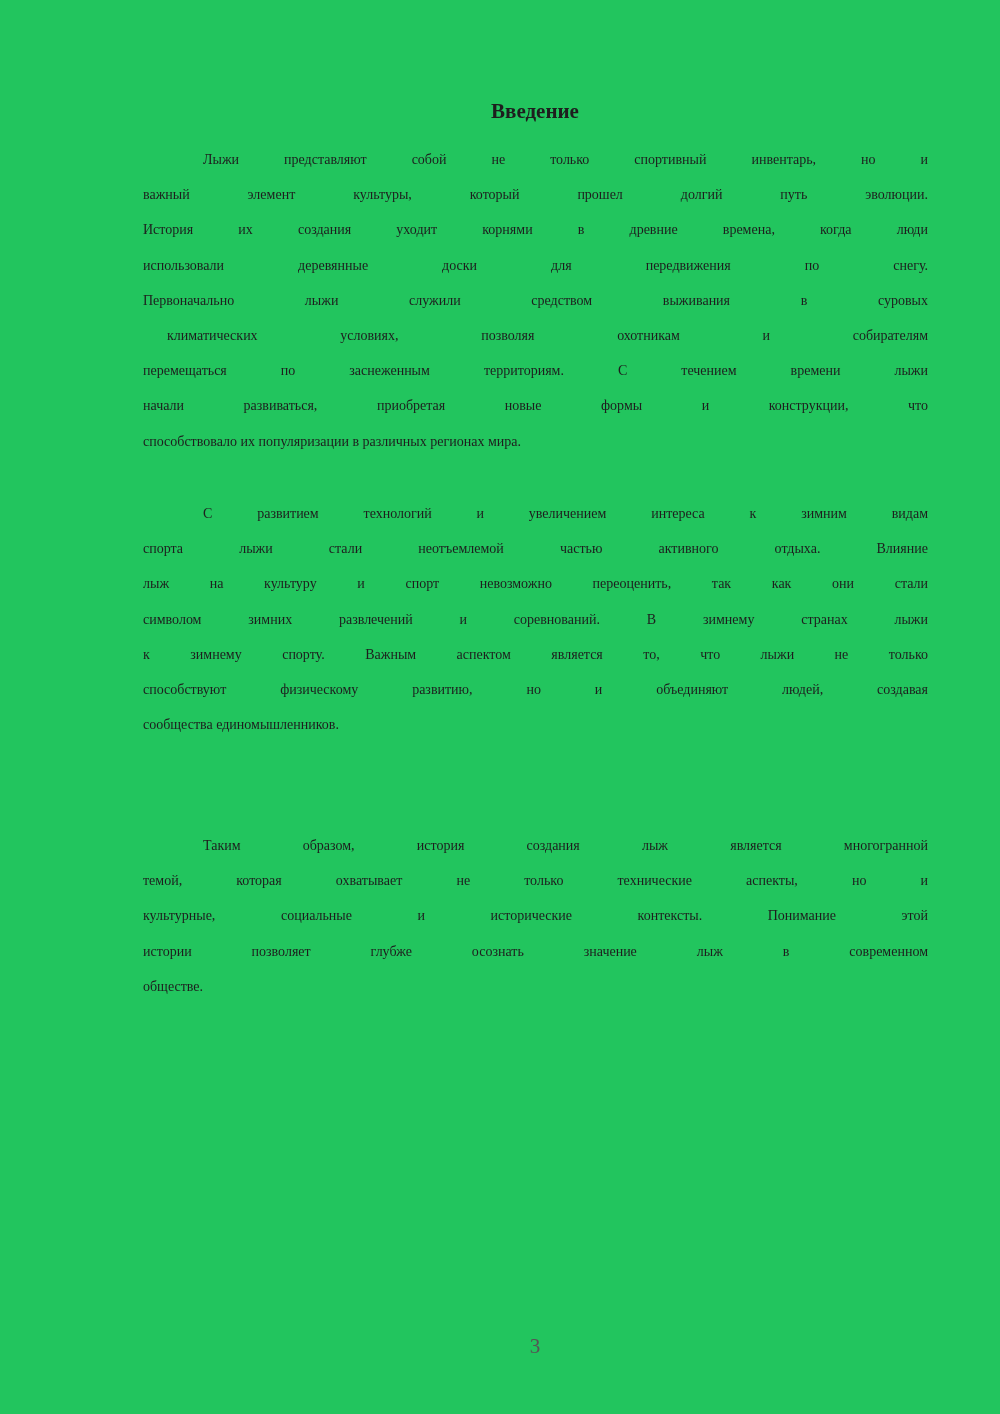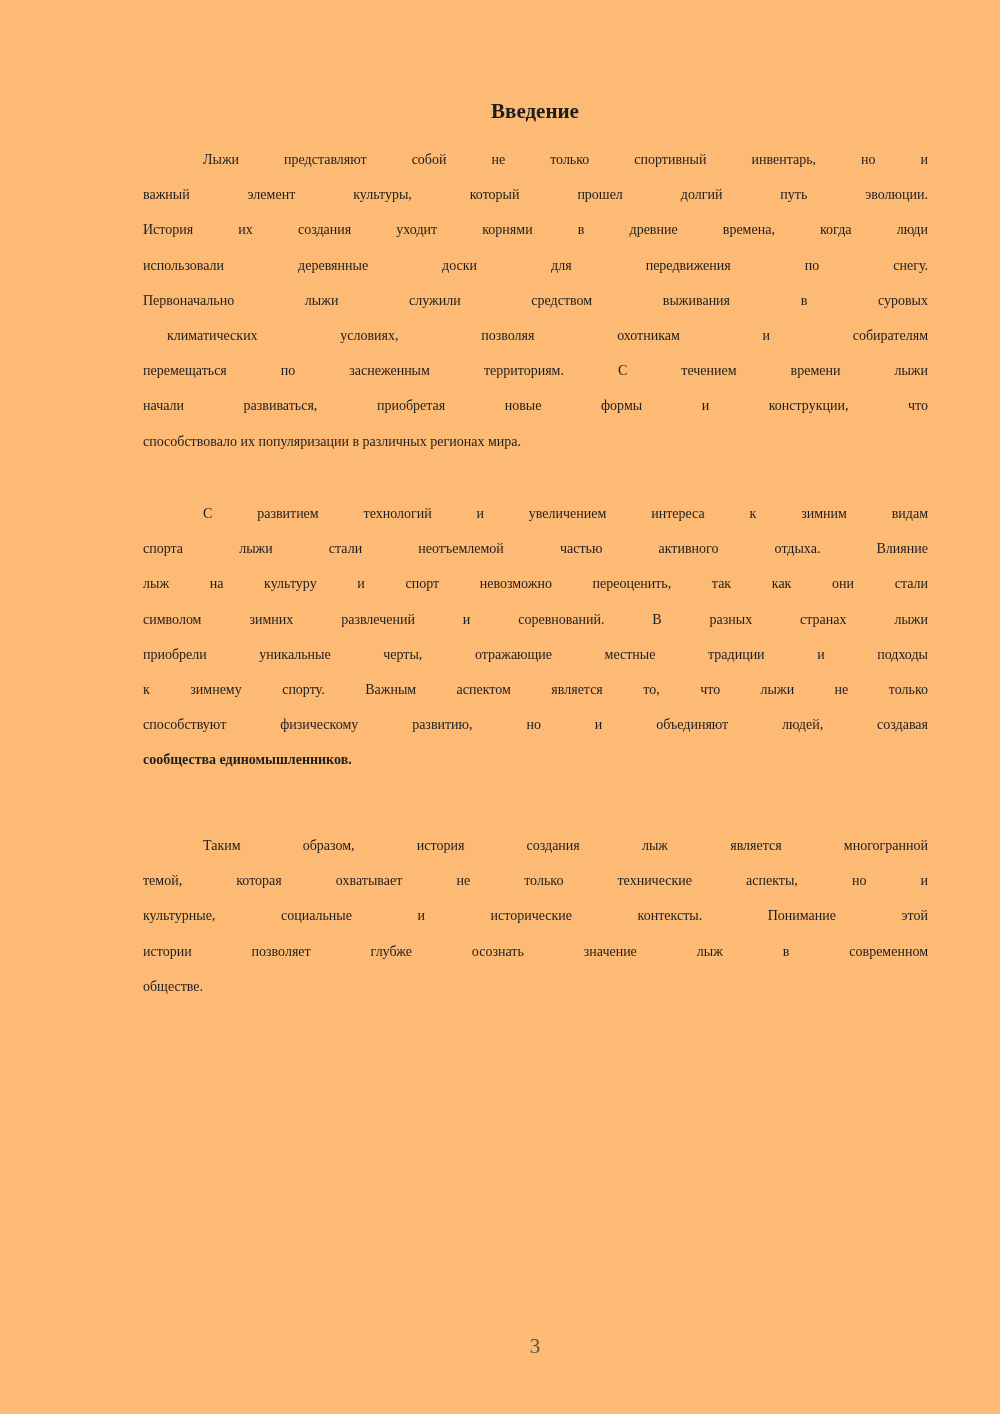--- a/index.html
+++ b/index.html
@@ -1,17 +1,17 @@
 <!DOCTYPE html>
 <html><head>
 <meta charset="utf-8">
 <style>
   html, body { margin: 0; padding: 0; background: #ffffff; }
   body { width: 1000px; height: 1414px; position: relative; overflow: hidden; font-family: "Liberation Serif", "DejaVu Serif", serif; color: #1e1e1e; }
-  .page { position: absolute; left: 0; top: 0; width: 1000px; height: 1414px; background: #fdba74; }
+  .page { position: absolute; left: 0; top: 0; width: 1000px; height: 1414px; background: #22c55e; }
   .title { position: absolute; left: 0; width: 1070px; top: 98px; text-align: center; font-weight: bold; font-size: 21px; line-height: 26px; }
   .para { position: absolute; left: 143px; width: 785px; }
   .line { display: block; height: 35.2px; line-height: 35.2px; font-size: 14px; text-align: justify; text-align-last: justify; white-space: nowrap; }
   .line.last { text-align-last: left; }
   .line.first { text-indent: 60px; }
   .p1 { top: 142px; }
   .p2 { top: 496px; }
   .p3 { top: 828px; }
   .pagenum { position: absolute; left: 0; width: 1070px; top: 1334px; text-align: center; font-size: 21px; color: #555; }
 </style>
@@ -30,25 +30,24 @@
     <span class="line" style="white-space: normal; overflow: hidden; margin-left: 24px;">климатических условиях, позволяя охотникам и собирателям</span>
     <span class="line" style="white-space: normal; overflow: hidden;">перемещаться по заснеженным территориям. С течением времени лыжи</span>
     <span class="line" style="white-space: normal; overflow: hidden;">начали развиваться, приобретая новые формы и конструкции, что</span>
     <span class="line last" style="white-space: normal; overflow: hidden;">способствовало их популяризации в различных регионах мира.</span>
   </div>
 
   <div class="para p2">
     <span class="line first" style="white-space: normal; overflow: hidden;">С развитием технологий и увеличением интереса к зимним видам</span>
     <span class="line" style="white-space: normal; overflow: hidden;">спорта лыжи стали неотъемлемой частью активного отдыха. Влияние</span>
     <span class="line" style="white-space: normal; overflow: hidden;">лыж на культуру и спорт невозможно переоценить, так как они стали</span>
-    <span class="line" style="white-space: normal; overflow: hidden;">символом зимних развлечений и соревнований. В разных странах лыжи</span>
-    <span class="line" style="white-space: normal; overflow: hidden;">приобрели уникальные черты, отражающие местные традиции и подходы</span>
+    <span class="line" style="white-space: normal; overflow: hidden;">символом зимних развлечений и соревнований. В зимнему странах лыжи</span>
     <span class="line" style="white-space: normal; overflow: hidden;">к зимнему спорту. Важным аспектом является то, что лыжи не только</span>
     <span class="line" style="white-space: normal; overflow: hidden;">способствуют физическому развитию, но и объединяют людей, создавая</span>
-    <span class="line last" style="white-space: normal; overflow: hidden; font-weight: bold;">сообщества единомышленников.</span>
+    <span class="line last" style="white-space: normal; overflow: hidden;">сообщества единомышленников.</span>
   </div>
 
   <div class="para p3">
     <span class="line first" style="white-space: normal; overflow: hidden;">Таким образом, история создания лыж является многогранной</span>
     <span class="line" style="white-space: normal; overflow: hidden;">темой, которая охватывает не только технические аспекты, но и</span>
     <span class="line" style="white-space: normal; overflow: hidden;">культурные, социальные и исторические контексты. Понимание этой</span>
     <span class="line" style="white-space: normal; overflow: hidden;">истории позволяет глубже осознать значение лыж в современном</span>
     <span class="line last" style="white-space: normal; overflow: hidden;">обществе.</span>
   </div>
 

